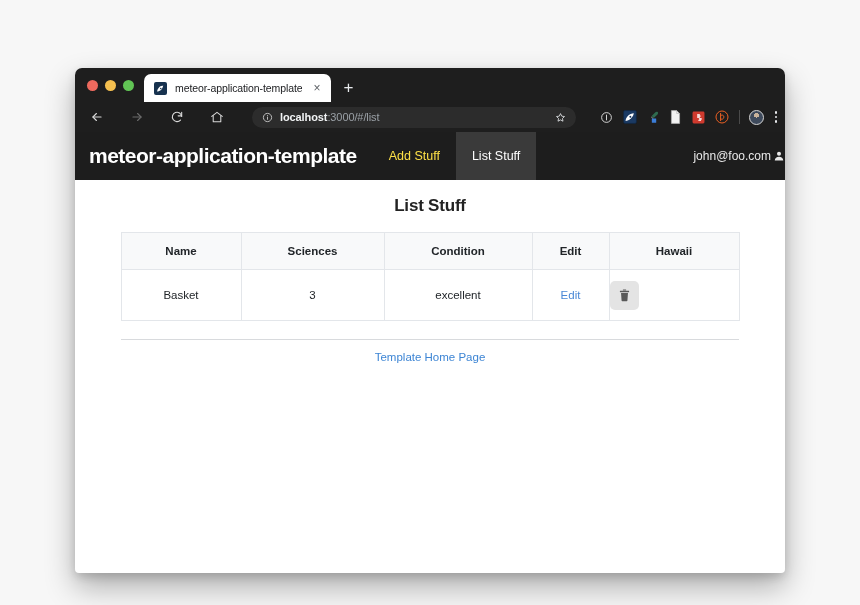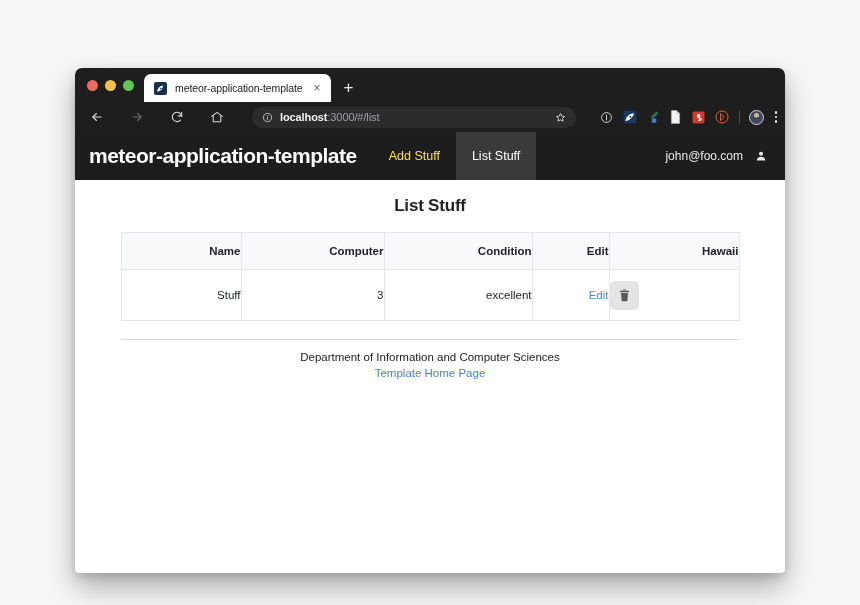--- a/index.html
+++ b/index.html
@@ -165,24 +165,23 @@
   }
   .nav-item {
     display: flex; align-items: center;
     padding: 0 16px;
     color: #fde047;
     font-size: 12.5px;
   }
   .nav-item.active { background: #3a3a3a; color: #ffffff; }
   .nav-spacer { flex: 1 1 auto; }
   .nav-user {
-    display: flex; align-items: center; gap: 12px;
+    display: flex; align-items: center; gap: 2px;
     color: #e8e8e8;
     font-size: 12px;
-    padding-right: 18px;
   }
   .nav-user svg { display:block; }
 
   .content { padding: 0 0; }
   .page-title {
     text-align: center;
     font-size: 17px;
     font-weight: 700;
     color: #222222;
     margin: 16px 0 16px 0;
@@ -192,21 +191,21 @@
   table.stuff {
     width: 618px;
     margin: 0 auto;
     border-collapse: collapse;
     border: 1px solid #e3e6ea;
     font-size: 11.5px;
     table-layout: fixed;
   }
   table.stuff th, table.stuff td {
     border: 1px solid #e3e6ea;
-    text-align: right;
+    text-align: center;
     vertical-align: middle;
     padding: 0 0;
     color: #212529;
   }
   table.stuff th {
     background: #f8f9fa;
     font-weight: 700;
     height: 36px;
   }
   table.stuff td { height: 50px; font-weight: 400; }
@@ -383,29 +382,29 @@
         <colgroup>
           <col class="c-name">
             <col class="c-qty">
             <col class="c-cond">
             <col class="c-edit">
             <col class="c-remove">
         </colgroup>
         <thead>
           <tr>
             <th>Name</th>
-            <th>Computer</th>
+            <th>Sciences</th>
             <th>Condition</th>
             <th>Edit</th>
             <th>Hawaii</th>
           </tr>
         </thead>
         <tbody>
           <tr>
-            <td>Stuff</td>
+            <td>Basket</td>
             <td>3</td>
             <td>excellent</td>
             <td>
               <a class="edit-link" href="#">Edit</a>
             </td>
             <td>
               <button class="trash-btn">
                 <span>
                   <svg width="11" height="13" viewBox="0 0 20 24" fill="#595959">
                       <rect x="1.5" y="3.2" width="17" height="2.6" rx="0.6"></rect>
@@ -415,18 +414,17 @@
                 </span>
               </button>
             </td>
           </tr>
         </tbody>
       </table>
 
       <hr class="footer-rule">
 
       <div class="footer">
-        <div>Department of Information and Computer Sciences</div>
         <a href="#">Template Home Page</a>
       </div>
     </div>
   </div>
 </div>
 
 </body></html>

